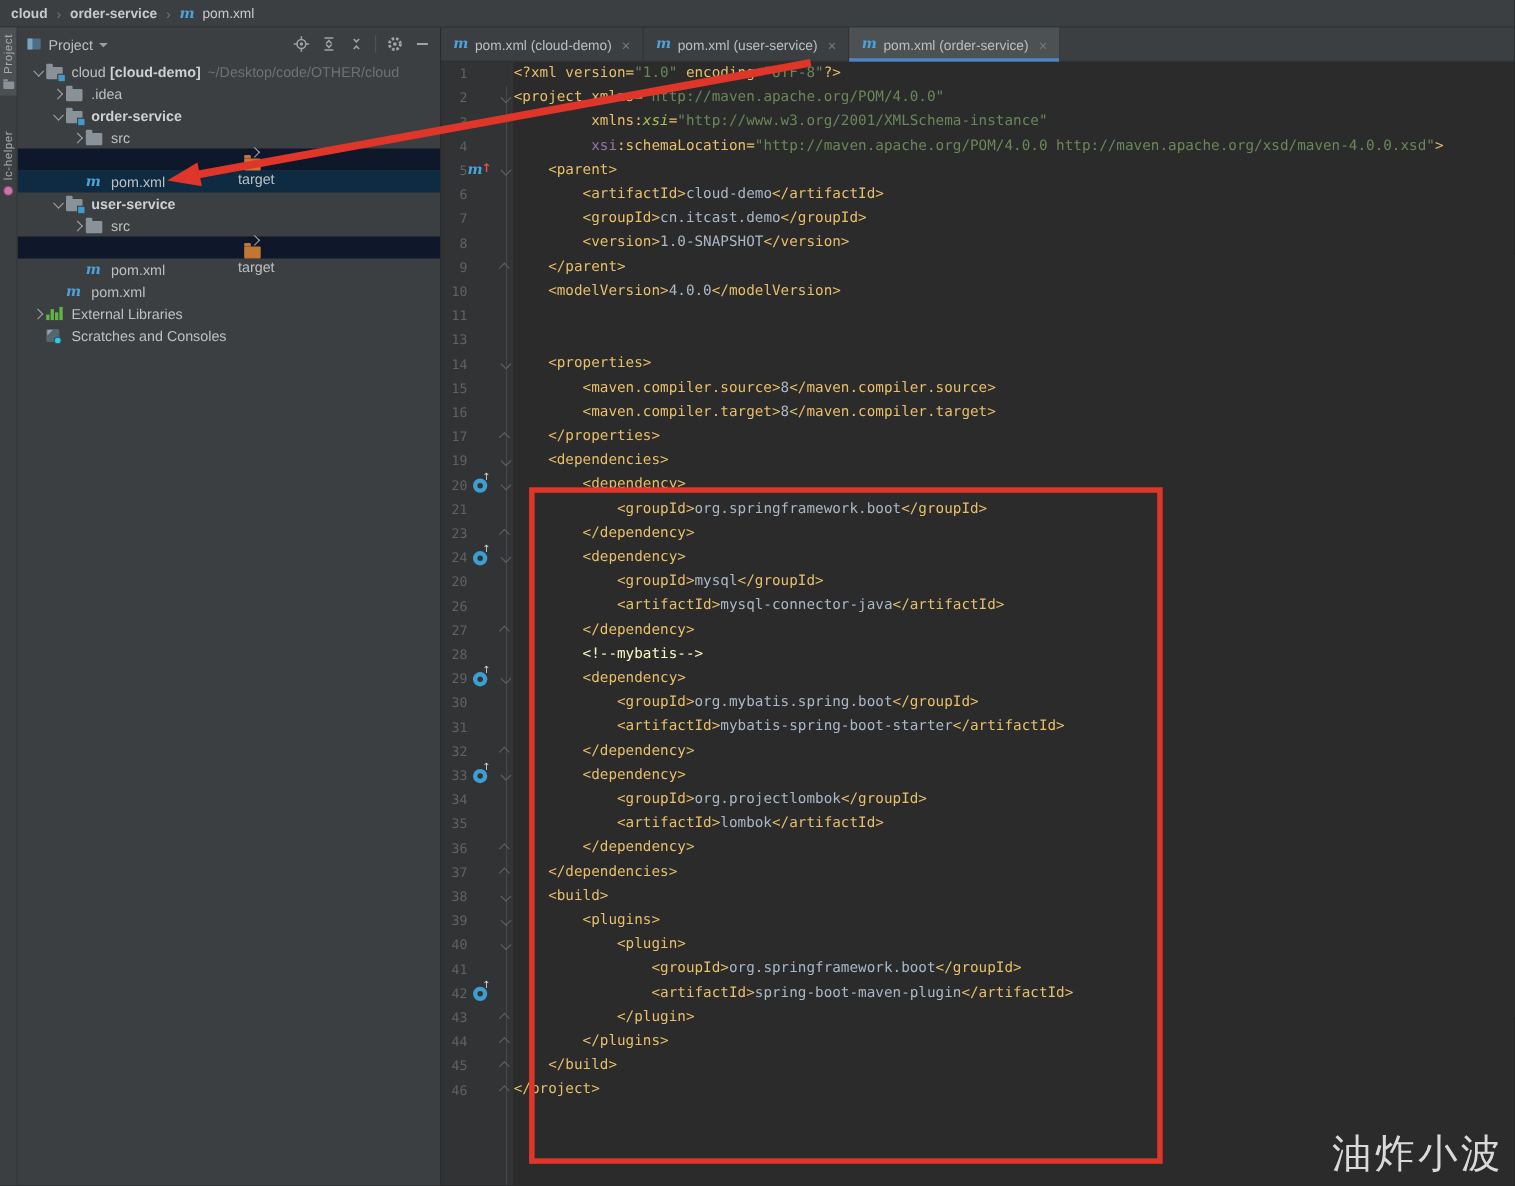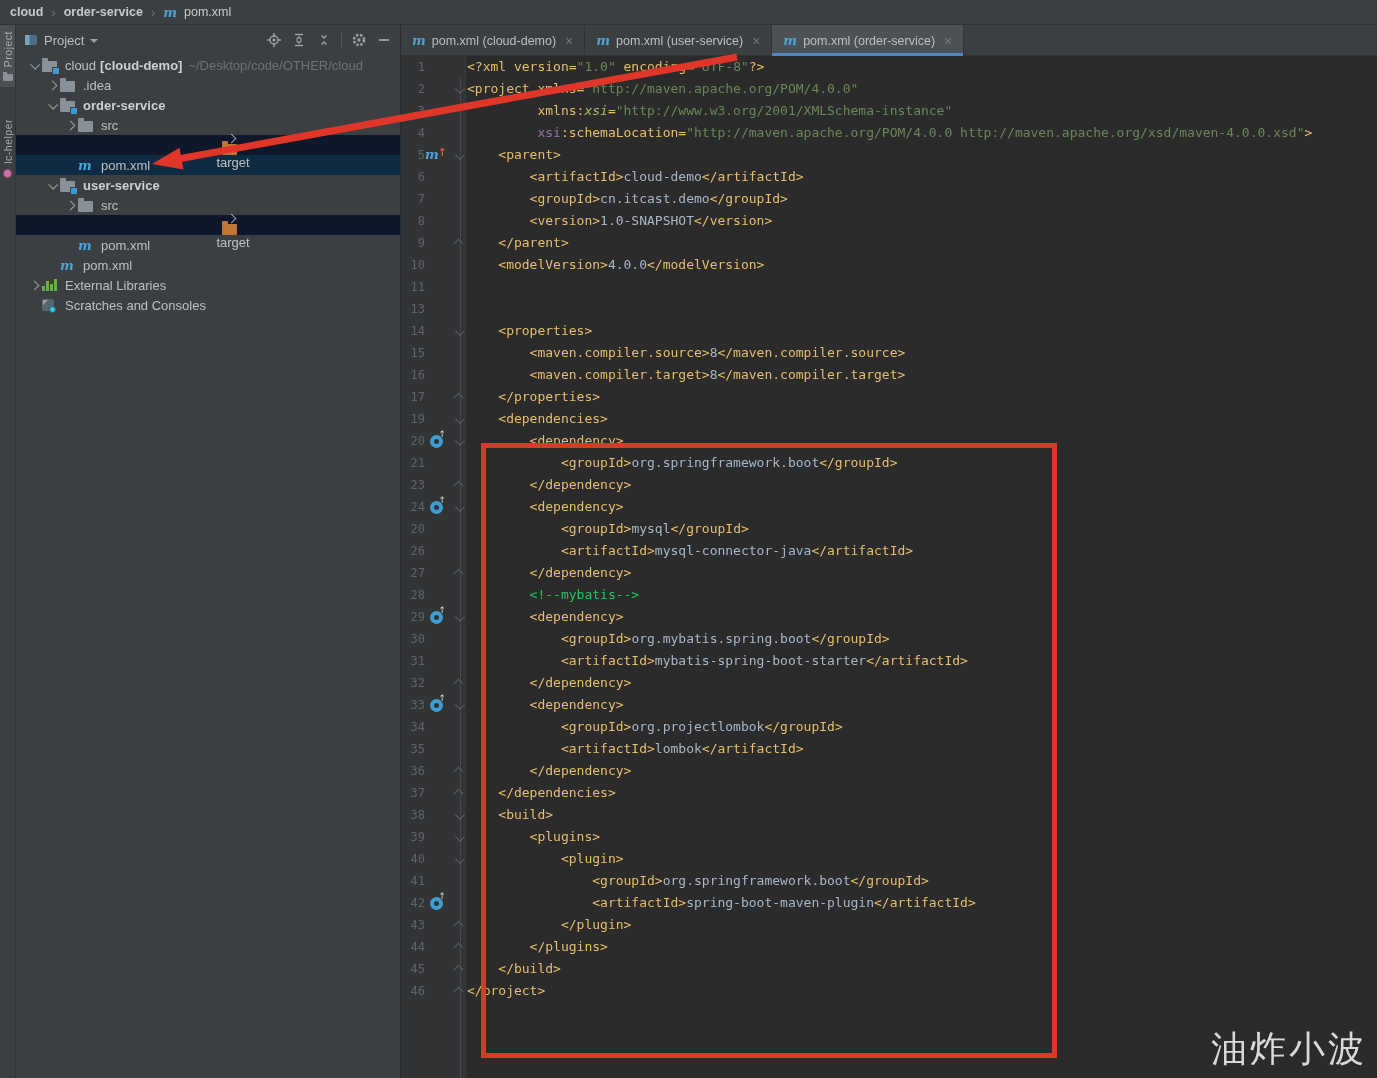--- a/index.html
+++ b/index.html
@@ -68,21 +68,21 @@
   .gfold{width:18px;flex:none;display:inline-flex;justify-content:flex-end;align-items:center;padding-right:3px;box-sizing:border-box;height:22px;}
   .ctext{margin-left:2px;}
   .dep{width:13px;height:13px;border-radius:50%;background:#3d9ecf;position:relative;display:inline-block;}
   .dep::after{content:'';position:absolute;left:4px;top:4px;right:4px;bottom:4px;background:#313335;border-radius:50%;}
   .depa{position:absolute;top:0px;right:1px;color:#d6d9da;font-size:9px;line-height:1;font-family:"DejaVu Sans",sans-serif;}
   .mvg{color:#4ba3db;font-style:italic;font-weight:bold;font-size:13px;font-family:"DejaVu Serif",serif;}
   .mvga{color:#e0524a;font-size:11px;font-weight:bold;margin-left:-1px;margin-top:-5px;font-family:"DejaVu Sans",sans-serif;}
   .c-t{color:#e8bf6a;}
   .c-s{color:#6a8759;}
   .c-x{color:#a9b7c6;}
-  .c-c{color:#22c55e;}
+  .c-c{color:#fef9c3;}
   .c-n{color:#a5c25c;font-style:italic;}
   .c-p{color:#9876aa;}
   
   .anno-box{position:absolute;border:5px solid #e0362a;z-index:8;pointer-events:none;}
   #anno-svg{position:absolute;left:0;top:0;z-index:9;pointer-events:none;}
   .watermark{position:absolute;right:10px;bottom:4px;font-size:36px;color:#d9d9d9;z-index:10;
              font-family:"DejaVu Sans",sans-serif;letter-spacing:3px;}
   .icon-svg{stroke:#a0a4a7;fill:none;stroke-width:1.4;}
 </style>
 </head>

